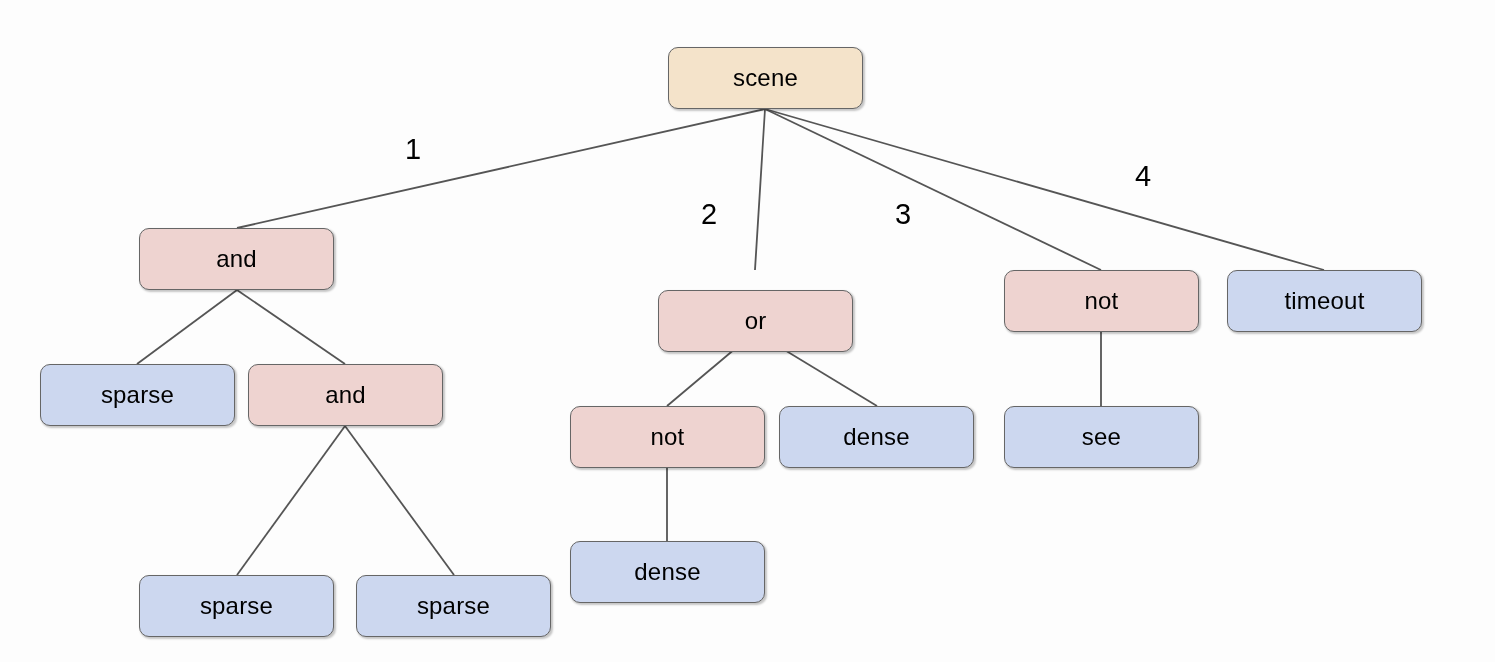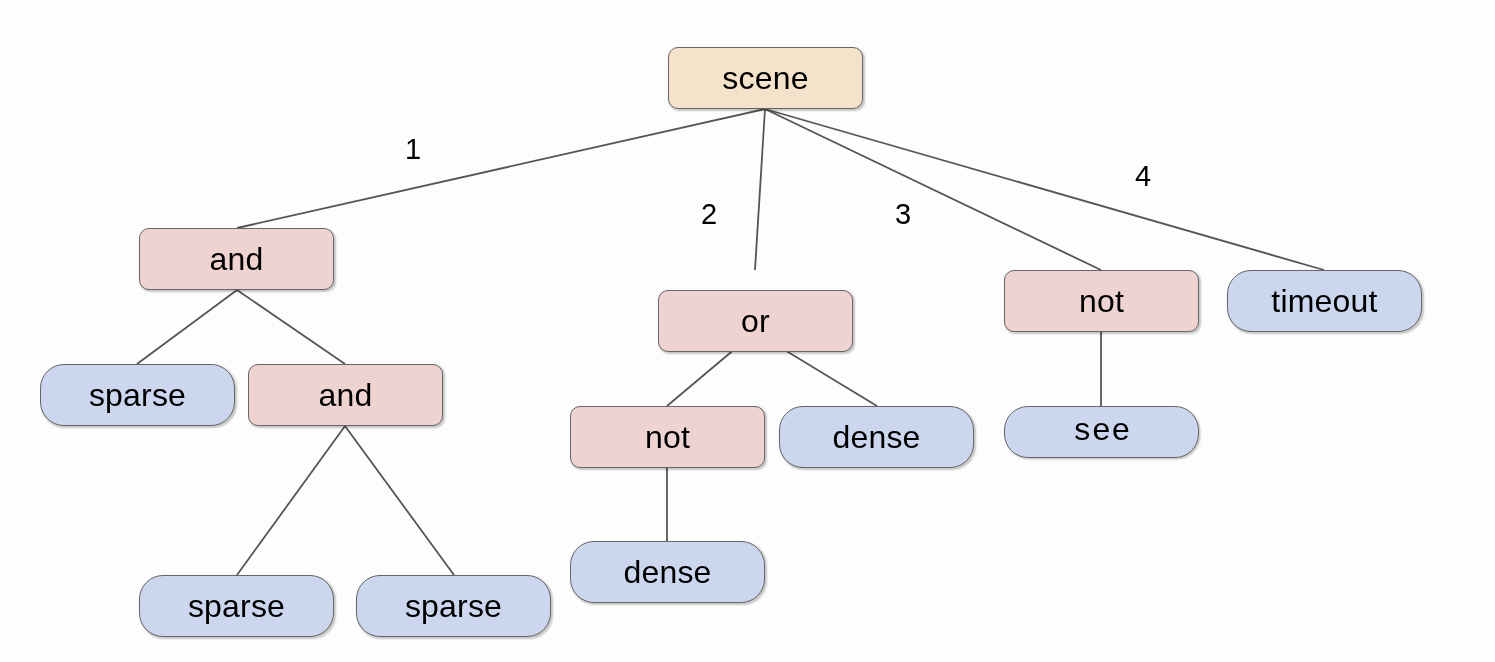--- a/index.html
+++ b/index.html
@@ -27,31 +27,31 @@
   }
   .node {
     position: absolute;
     box-sizing: border-box;
     border: 1.6px solid #666666;
     border-radius: 10px;
     display: flex;
     align-items: center;
     justify-content: center;
     color: #000000;
-    font-size: 32px;
+    font-size: 24px;
     font-family: "Liberation Sans", sans-serif;
     line-height: 1;
     letter-spacing: 0.2px;
     box-shadow: 1.5px 1.5px 2px rgba(0,0,0,0.22);
     white-space: nowrap;
     z-index: 2;
   }
   .node.root   { background: #f4e3ca; }
   .node.op     { background: #eed3d0; }
-  .node.leaf   { background: #ccd7ef; border-radius: 24px; }
+  .node.leaf   { background: #ccd7ef; }
 
   .edge-label {
     position: absolute;
     font-size: 29px;
     font-family: "Liberation Sans", sans-serif;
     color: #000000;
     z-index: 3;
     white-space: nowrap;
   }
 </style>
@@ -94,21 +94,21 @@
       </div>
       <div class="node op" style="left: 248px; top: 364px; width: 195px; height: 62px;">
         <span>and</span>
       </div>
       <div class="node op" style="left: 570px; top: 406px; width: 195px; height: 62px;">
         <span>not</span>
       </div>
       <div class="node leaf" style="left: 779px; top: 406px; width: 195px; height: 62px;">
         <span>dense</span>
       </div>
-      <div class="node leaf" style="left: 1004px; top: 406px; width: 195px; height: 52px; font-family: Liberation Mono, monospace;">
+      <div class="node leaf" style="left: 1004px; top: 406px; width: 195px; height: 62px;">
         <span>see</span>
       </div>
       <div class="node leaf" style="left: 570px; top: 541px; width: 195px; height: 62px;">
         <span>dense</span>
       </div>
       <div class="node leaf" style="left: 139px; top: 575px; width: 195px; height: 62px;">
         <span>sparse</span>
       </div>
       <div class="node leaf" style="left: 356px; top: 575px; width: 195px; height: 62px;">
         <span>sparse</span>

